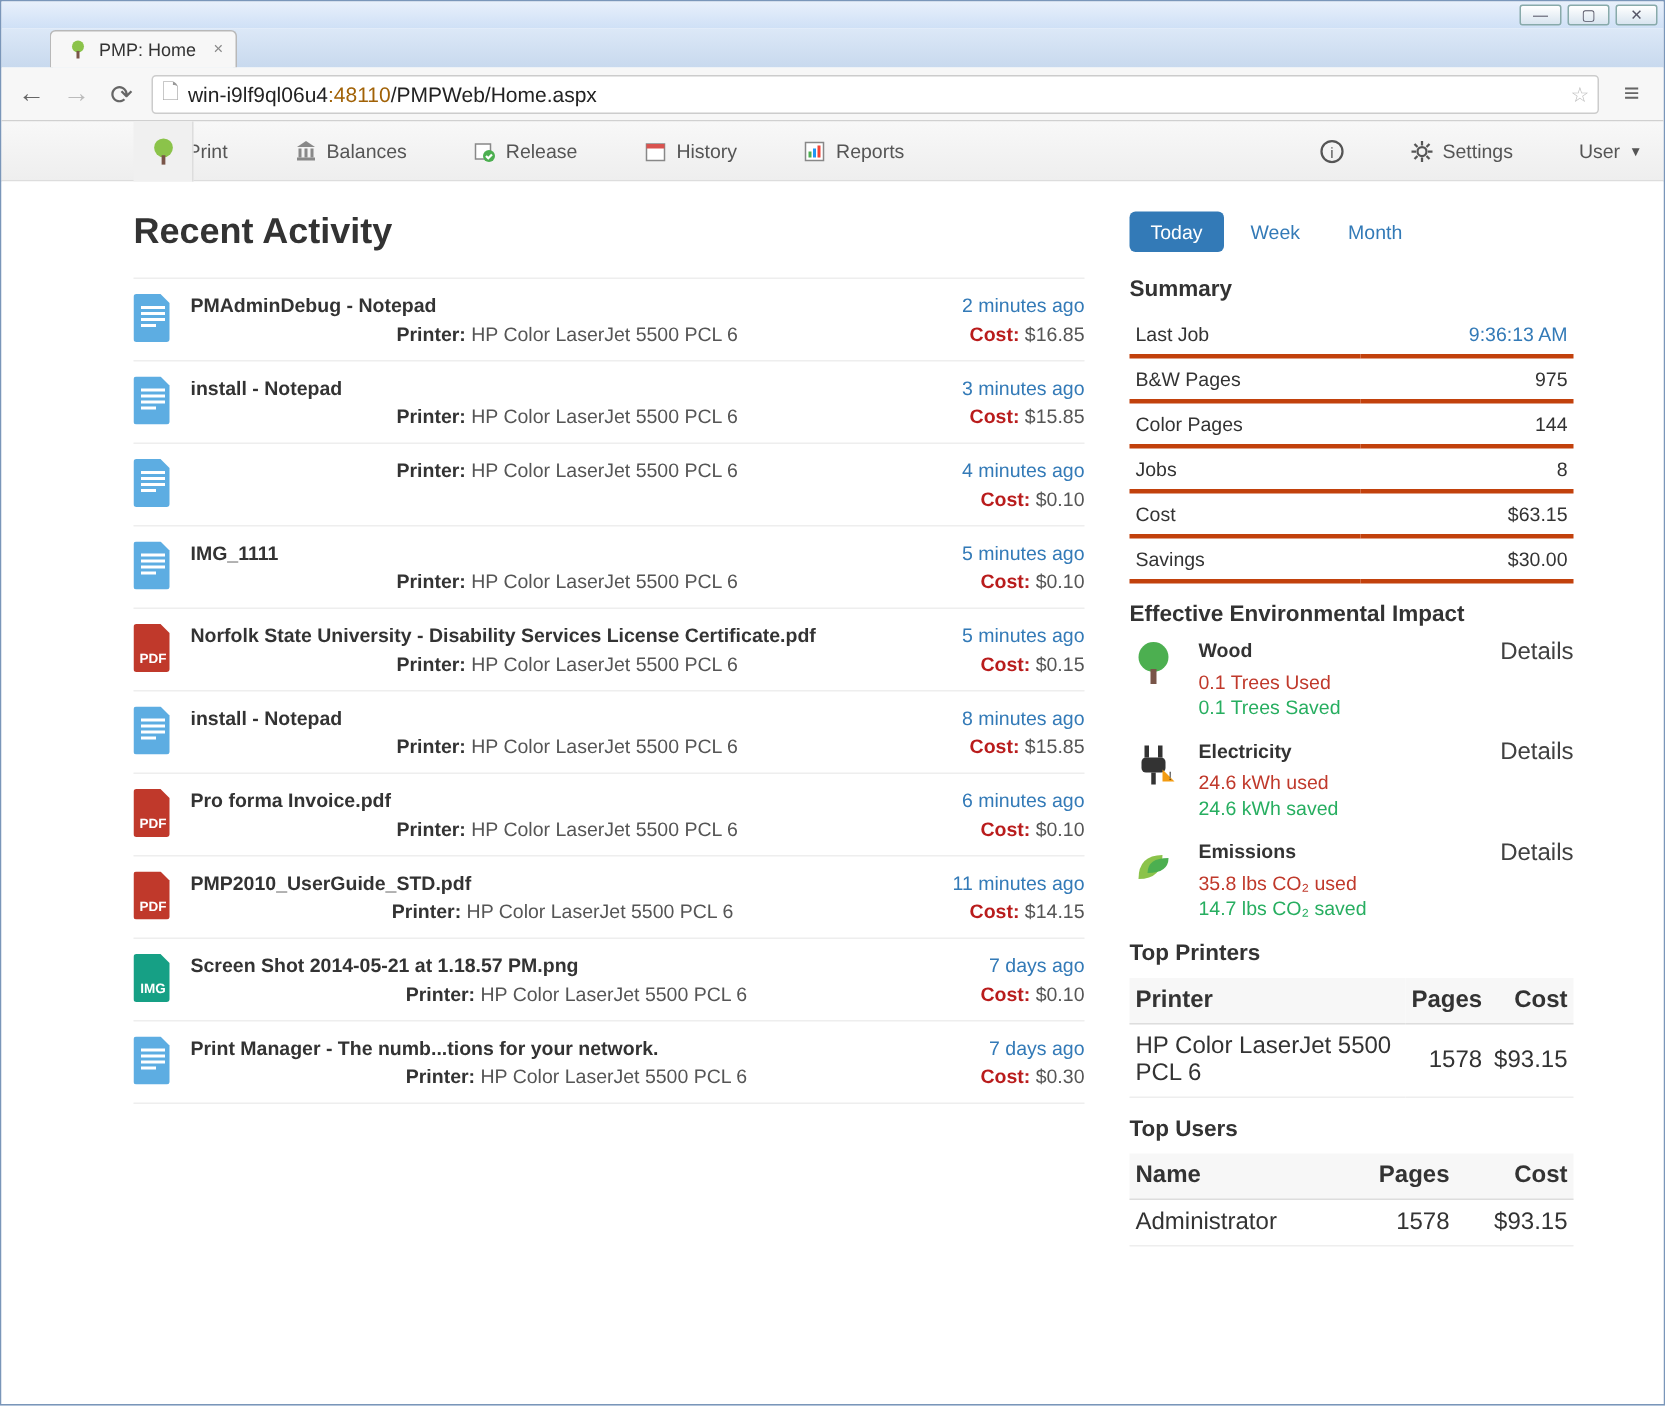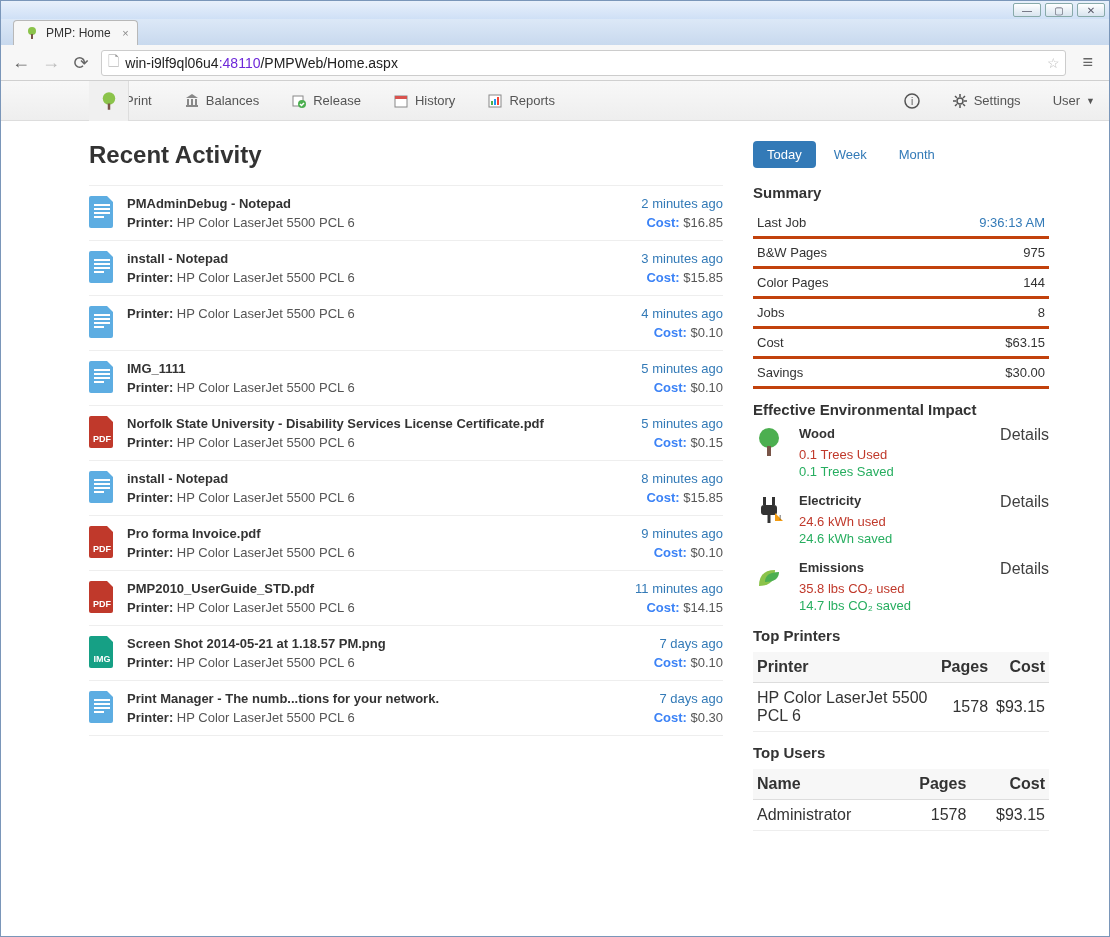--- a/index.html
+++ b/index.html
@@ -1,57 +1,57 @@
 <!DOCTYPE html>
 <html><head>
 <meta charset="utf-8">
 <style>
 * { box-sizing: border-box; margin: 0; padding: 0; }
 body { font-family: Arial, Helvetica, sans-serif; font-size: 13px; color: #333; background: #b4cbed; }
 .window { width: 1110px; height: 937px; margin: 0 auto; background: #fff; border: 1px solid #7a96b9; position: relative; display: flex; flex-direction: column; }
 .titlebar { height: 18px; background: linear-gradient(#e8f0fb,#cfe0f6); display: flex; justify-content: flex-end; align-items: center; padding: 0 4px; gap: 4px; }
 .winbtn { width: 28px; height: 14px; border: 1px solid #8aa; border-radius: 2px; background: linear-gradient(#fff,#d8e4ef); font-size: 10px; display: flex; align-items: center; justify-content: center; color: #556; }
 .tabs { height: 26px; background: linear-gradient(#dce8f7,#c8d9ee); display: flex; align-items: flex-end; padding-left: 12px; }
-.tab { background: #f7f7f7; border: 1px solid #b8b8b8; border-bottom: none; border-radius: 4px 4px 0 0; padding: 4px 26px 4px 10px; font-size: 12px; color: #333; display: flex; align-items: center; gap: 6px; position: relative; }
+.tab { background: #f7f7f7; border: 1px solid #b8b8b8; border-bottom: none; border-radius: 4px 4px 0 0; padding: 4px 26px 4px 10px; font-size: 12px; color: #333; display: flex; align-items: center; gap: 6px; position: relative; margin-left: 20px; }
 .tab .x { position: absolute; right: 8px; color: #888; font-size: 11px; }
 .addrbar { height: 36px; background: #f7f7f7; border-bottom: 1px solid #d0d0d0; display: flex; align-items: center; padding: 0 10px; gap: 10px; }
 .navbtn { color: #666; font-size: 18px; width: 20px; text-align: center; }
 .navbtn.disabled { color: #bbb; }
 .urlbox { flex: 1; height: 26px; border: 1px solid #ccc; border-radius: 3px; background: #fff; display: flex; align-items: center; padding: 0 6px; font-size: 14px; color: #333; }
 .urlbox .host { color: #222; }
-.urlbox .port { color: #6d28d9; }
+.urlbox .port { color: #a16207; }
 .urlbox .path { color: #222; }
 .urlbox .star { margin-left: auto; color: #bbb; }
 .menu3 { font-size: 18px; color: #666; padding: 0 6px; }
 
-.appbar { height: 40px; background: linear-gradient(#f8f8f8,#eee); border-bottom: 1px solid #ddd; display: flex; align-items: center; padding: 0 0 0 88px; gap: 4px; font-size: 13px; color: #555; }
+.appbar { height: 40px; background: linear-gradient(#f8f8f8,#eee); border-bottom: 1px solid #ddd; display: flex; align-items: center; padding: 0 0 0 88px; gap: 16px; font-size: 13px; color: #555; }
 .logo { position: absolute; left: 88px; width: 40px; height: 40px; background: #f0f0f0; border-right: 1px solid #ddd; display: flex; align-items: center; justify-content: center; }
 .appbar .item { display: flex; align-items: center; gap: 6px; padding: 0 14px; height: 40px; }
 .appbar .item:first-of-type { margin-left: 40px; }
 .appbar .spacer { flex: 1; }
 .icon-sm { width: 16px; height: 16px; display: inline-block; }
 
 .content { flex: 1; display: flex; padding: 20px 60px 20px 88px; gap: 30px; overflow: auto; background: #fff; }
 .left { flex: 1; min-width: 0; }
 .right { width: 296px; flex-shrink: 0; }
 
 h1 { font-size: 24px; font-weight: bold; color: #333; margin-bottom: 16px; }
 h3 { font-size: 15px; font-weight: bold; color: #333; margin: 12px 0 8px; }
 
 .activity { border-top: 1px solid #eee; }
 .act-row { display: flex; padding: 10px 0; border-bottom: 1px solid #eee; gap: 12px; }
 .act-icon { width: 26px; height: 32px; flex-shrink: 0; }
 .act-body { flex: 1; min-width: 0; }
 .act-title { font-weight: bold; font-size: 13px; color: #333; margin-bottom: 4px; }
-.act-sub { font-size: 13px; color: #555; }
+.act-sub { font-size: 13px; color: #555; text-align: center; }
 .act-sub b { color: #333; }
 .act-right { text-align: right; font-size: 13px; }
 .act-time { color: #337ab7; margin-bottom: 4px; }
 .act-cost { color: #555; }
-.act-cost b { color: #3b82f6; }
+.act-cost b { color: #b91c1c; }
 
 .tabs2 { display: flex; gap: 4px; margin-bottom: 16px; }
 .tab2 { padding: 6px 14px; border-radius: 4px; font-size: 13px; color: #337ab7; cursor: pointer; }
 .tab2.active { background: #337ab7; color: #fff; }
 
 .sumtable { width: 100%; border-collapse: collapse; font-size: 13px; }
 .sumtable td { padding: 6px 4px; border-bottom: 3px solid #c2410c; }
 .sumtable td:last-child { text-align: right; }
 .link { color: #337ab7; }
 
@@ -284,21 +284,21 @@
           <div class="act-row">
             <div class="act-icon"><svg viewBox="0 0 26 32">
                 <path d="M2 0h16l6 6v24a2 2 0 0 1-2 2H2a2 2 0 0 1-2-2V2a2 2 0 0 1 2-2z" fill="#c0392b"></path>
                 <text x="13" y="26" text-anchor="middle" font-size="9" fill="#fff" font-weight="bold">PDF</text>
               </svg></div>
             <div class="act-body">
               <div class="act-title">Pro forma Invoice.pdf</div>
               <div class="act-sub"><b>Printer:</b> HP Color LaserJet 5500 PCL 6</div>
             </div>
             <div class="act-right">
-              <div class="act-time">9 minutes ago</div>
+              <div class="act-time">6 minutes ago</div>
               <div class="act-cost"><b>Cost:</b> $0.10</div>
             </div>
           </div>
           <div class="act-row">
             <div class="act-icon"><svg viewBox="0 0 26 32">
                 <path d="M2 0h16l6 6v24a2 2 0 0 1-2 2H2a2 2 0 0 1-2-2V2a2 2 0 0 1 2-2z" fill="#c0392b"></path>
                 <text x="13" y="26" text-anchor="middle" font-size="9" fill="#fff" font-weight="bold">PDF</text>
               </svg></div>
             <div class="act-body">
               <div class="act-title">PMP2010_UserGuide_STD.pdf</div>

